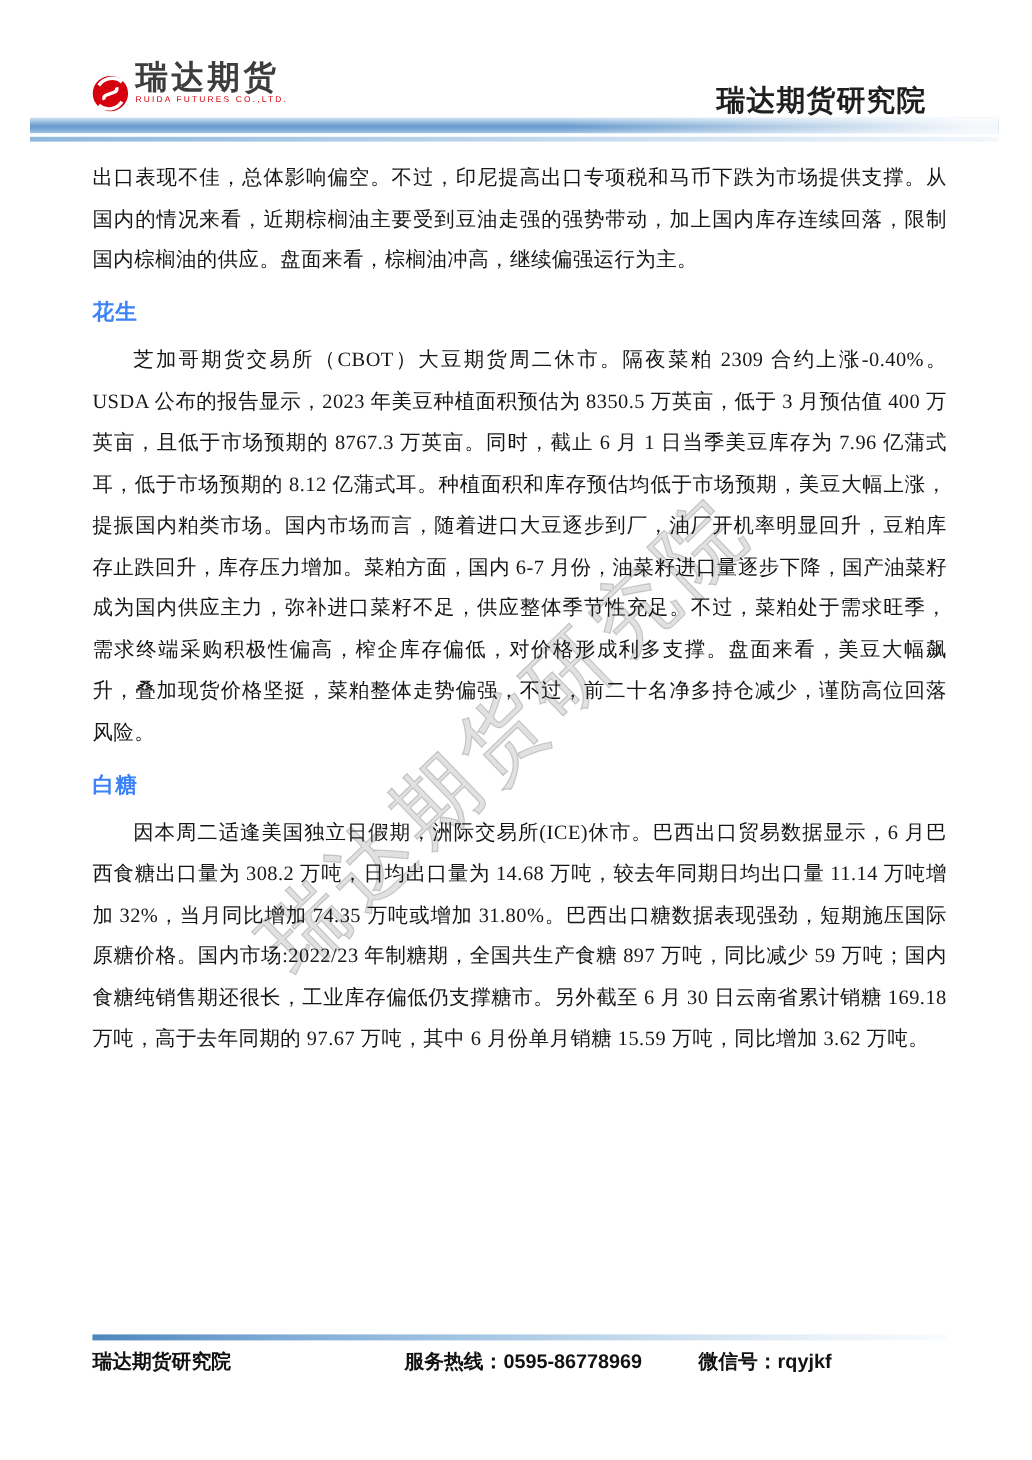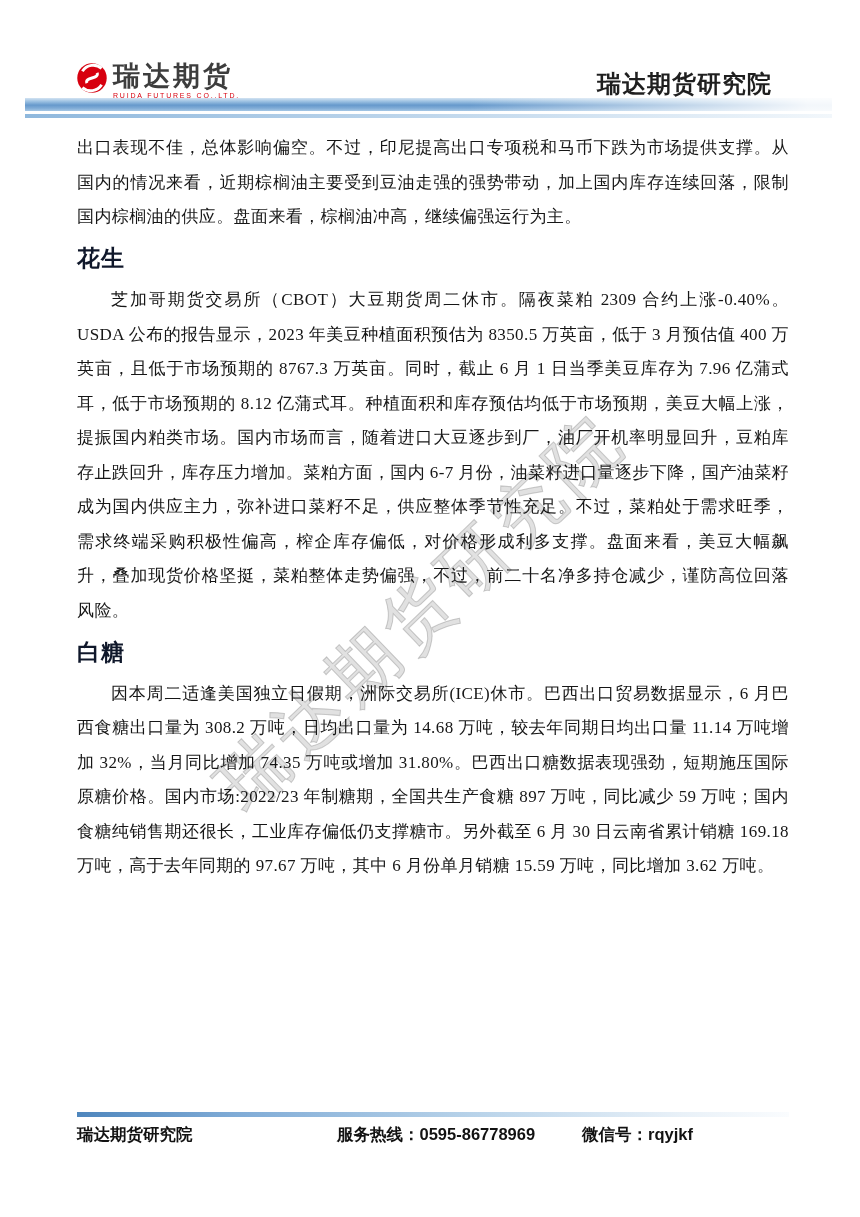--- a/index.html
+++ b/index.html
@@ -4,21 +4,21 @@
 <style>
   html,body { margin:0; padding:0; background:#ffffff; }
   .page {
     position:relative; width:860px; height:1217px;
     background:#ffffff; overflow:hidden;
     font-family:"Liberation Serif","DejaVu Serif",serif;
   }
 
   
   .logo-icon { position:absolute; left:76px; top:62px; width:32px; height:32px; }
-  .brand { position:absolute; left:113px; top:61px; width:180px; }
+  .brand { position:absolute; left:113px; top:49px; width:180px; }
   .brand-cn {
     font-family:"Liberation Sans","DejaVu Sans",sans-serif;
     font-size:27px; font-weight:bold; color:#3d3d3d; letter-spacing:3px; line-height:30px;
   }
   .brand-en {
     font-family:"Liberation Sans","DejaVu Sans",sans-serif;
     font-size:7px; color:#d7000f; letter-spacing:1.8px; margin-top:1px; white-space:nowrap;
   }
   .header-title {
     position:absolute; left:597px; top:68px;
@@ -48,22 +48,22 @@
 
   
   .content {
     position:absolute; left:77px; top:131px; width:712px; z-index:1;
     font-size:17px; line-height:34.5px; letter-spacing:0.4px;
     color:#161616; text-align:justify;
   }
   .content p { margin:0; text-indent:2em; }
   .content p.continuation { text-indent:0; }
   .content h2 {
-    font-family:Liberation Mono, monospace;
-    font-size:23px; font-weight:bold; color:#0f172a;
+    font-family:Liberation Sans, sans-serif;
+    font-size:18px; font-weight:bold; color:#3b82f6;
     line-height:24px; margin:13.5px 0 11px 0; letter-spacing:1px;
   }
 
   
   .footer-rule {
     position:absolute; left:77px; top:1112px; width:712px; height:5px; z-index:1;
     background: linear-gradient(to right, #4e86bd 0%, #7fabd6 22%, #b7d2e9 55%, #e9f1f8 85%, #fafcfe 100%);
   }
   .footer-row {
     position:absolute; left:77px; top:1124px; width:712px; height:26px; z-index:1;

